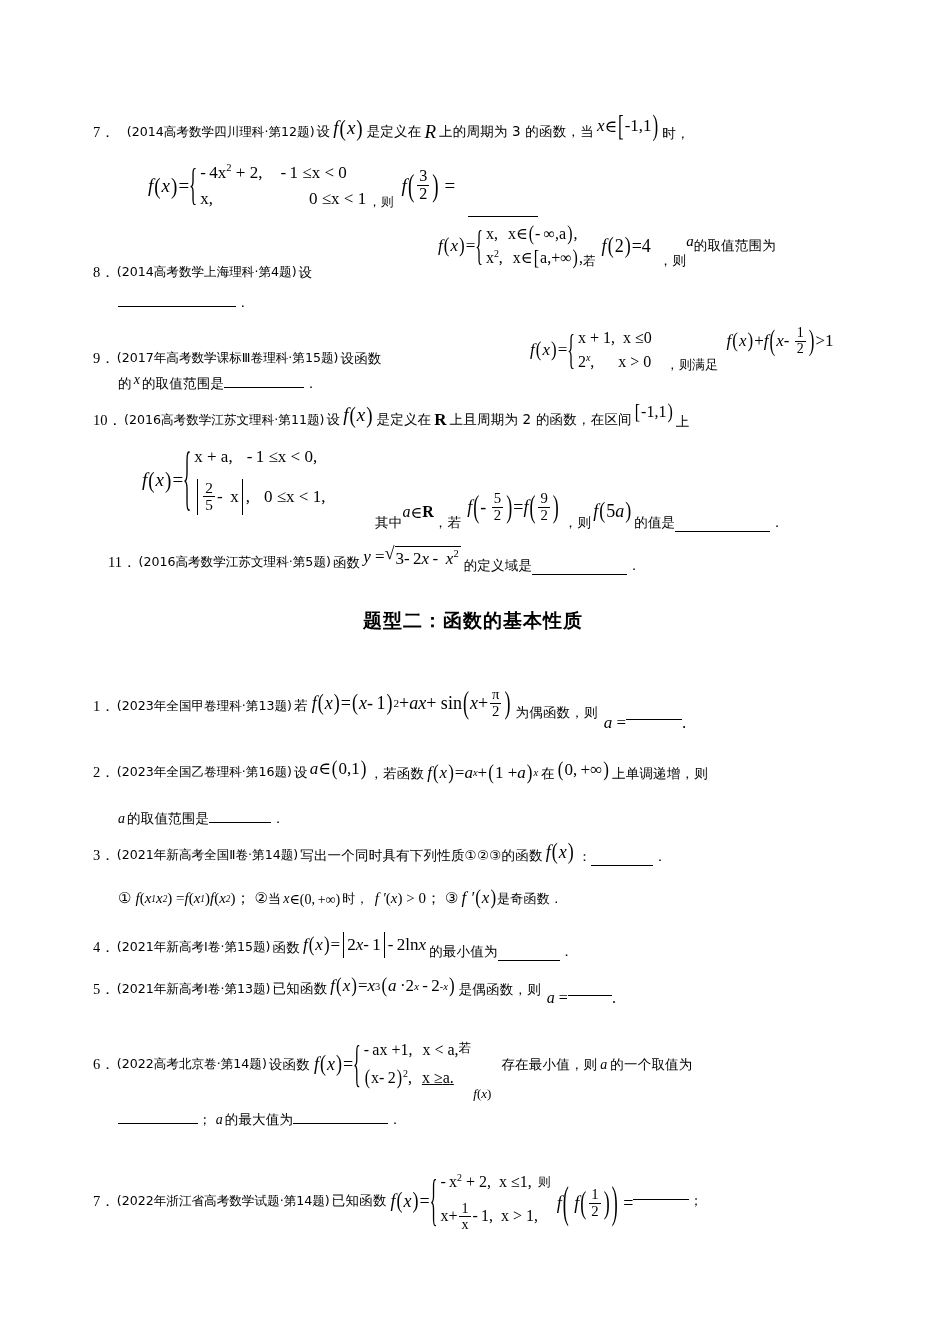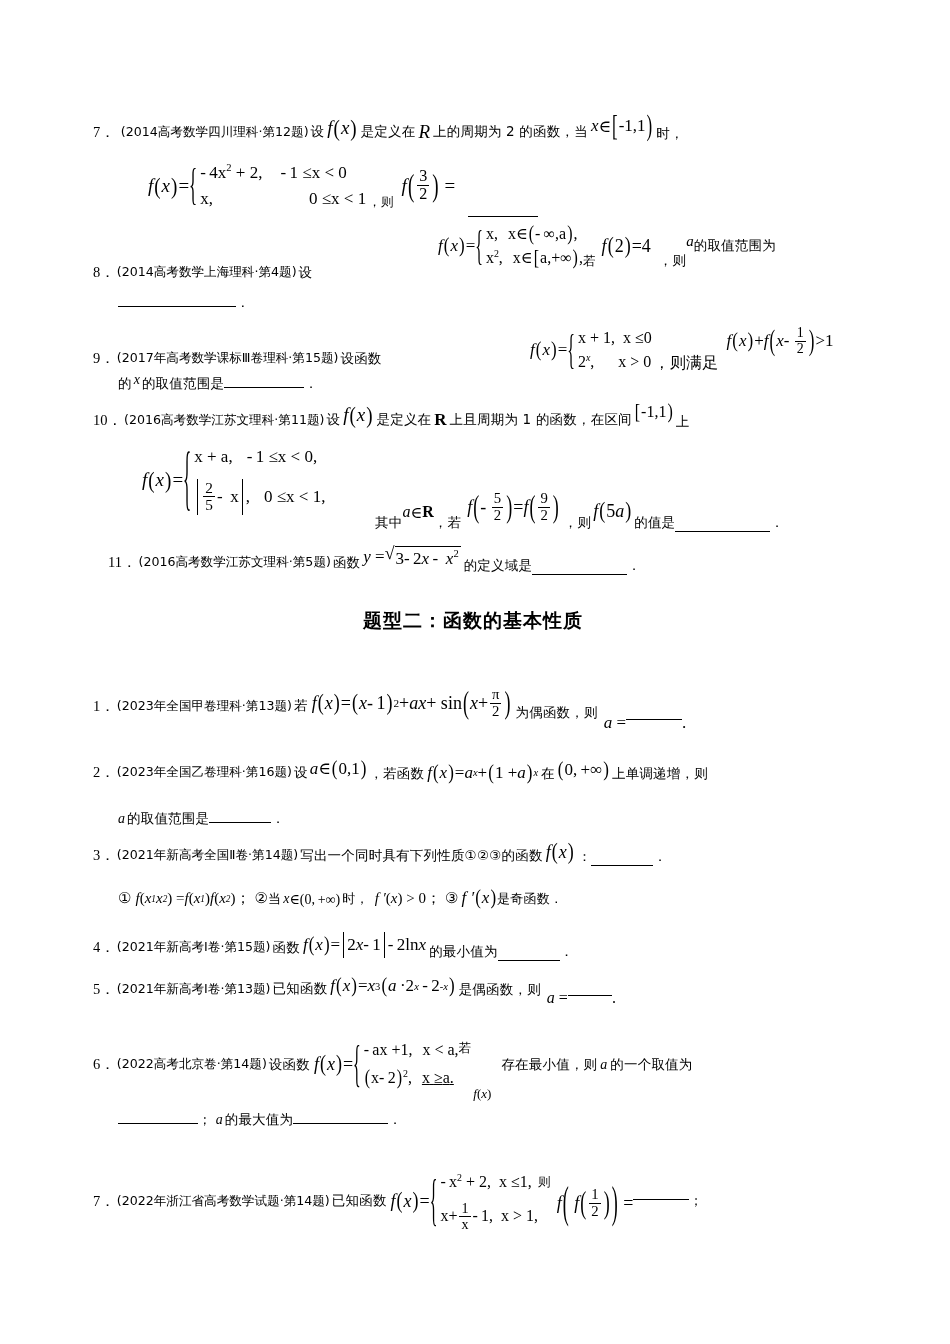--- a/index.html
+++ b/index.html
@@ -161,31 +161,31 @@
   .rowb { display: flex; align-items: baseline; white-space: nowrap; }
 </style>
 </head>
 <body>
 
 <div class="page">
 
   <div class="blk" style="left:93px; top:121px; width:800px;">
     <div class="row">
       <span class="qlabel">7．</span>
-      <span class="src" style="margin-left:6px;">(2014高考数学四川理科·第12题)</span>
+      <span class="src" style="margin-left:12px;">(2014高考数学四川理科·第12题)</span>
       <span class="cn" style="margin-left:2px;">设</span>
       <span class="math" style="font-size:19px; margin:0 3px; position:relative; top:-4px;">
         <span class="it">f</span>
           <span class="paren sm">(</span>
           <span class="it">x</span>
           <span class="paren sm">)</span>
       </span>
       <span class="cn">是定义在</span>
       <span class="math" style="font-size:19px; font-style:italic; margin:0 3px;">R</span>
-      <span class="cn">上的周期为 2 的函数，当</span>
+      <span class="cn">上的周期为 3 的函数，当</span>
       <span class="math" style="font-size:17px; margin:0 3px; position:relative; top:-6px;">
         <span class="it">x</span>
           <span class="up">∈</span>
           <span class="paren">[</span>
           <span class="up">-1,1</span>
           <span class="paren">)</span>
       </span>
       <span class="cn" style="align-self:flex-end;">时，</span>
     </div>
   </div>
@@ -292,21 +292,21 @@
           <span class="r">
             <span><span class="it">x</span><span class="up"> + 1,</span></span>
             <span class="cond" style="margin-left:8px;"><span class="it">x</span> <span class="up">≤</span><span class="up">0</span></span>
           </span>
           <span class="r">
             <span><span class="up">2</span><sup class="exp">x</sup><span class="up">,</span></span>
             <span class="cond" style="margin-left:24px;"><span class="it">x</span> <span class="up">&gt;</span> <span class="up">0</span></span>
           </span>
         </span>
       </span>
-      <span class="cn" style="align-self:flex-end; font-size:16px; margin-left:2px;">，则满足</span>
+      <span class="cn" style="align-self:flex-end; font-size:13px; margin-left:14px;">，则满足</span>
       <span class="math" style="font-size:17px; margin-left:8px; position:relative; top:-9px;">
         <span class="it">f</span>
           <span class="paren sm">(</span>
           <span class="it">x</span>
           <span class="paren sm">)</span>
           <span class="up"> + </span>
           <span class="it">f</span>
           <span class="paren">(</span>
           <span class="it">x</span>
           <span class="up"> - </span>
@@ -344,21 +344,21 @@
       <span class="src" style="margin-left:2px;">(2016高考数学江苏文理科·第11题)</span>
       <span class="cn" style="margin-left:2px;">设</span>
       <span class="math" style="font-size:19px; margin:0 3px; position:relative; top:-5px;">
         <span class="it">f</span>
           <span class="paren sm">(</span>
           <span class="it">x</span>
           <span class="paren sm">)</span>
       </span>
       <span class="cn">是定义在</span>
       <span class="math" style="font-size:17px; font-weight:bold; margin:0 3px;">R</span>
-      <span class="cn">上且周期为 1 的函数，在区间</span>
+      <span class="cn">上且周期为 2 的函数，在区间</span>
       <span class="math" style="font-size:16px; margin:0 2px; position:relative; top:-8px;">
         <span class="paren sm">[</span>
           <span class="up">-1,1</span>
           <span class="paren sm">)</span>
       </span>
       <span class="cn" style="align-self:flex-end;">上</span>
     </div>
   </div>
 
   <div class="blk" style="left:142px; top:442px;">

